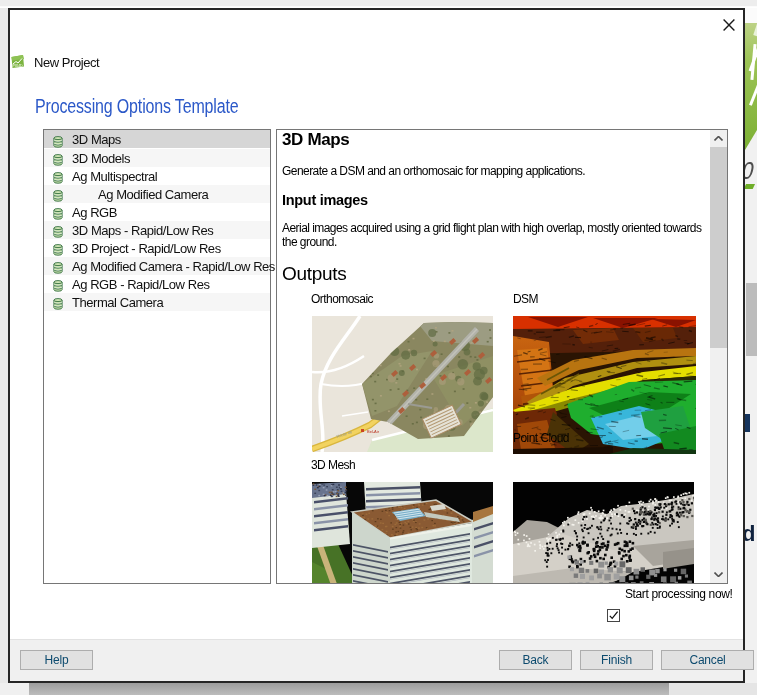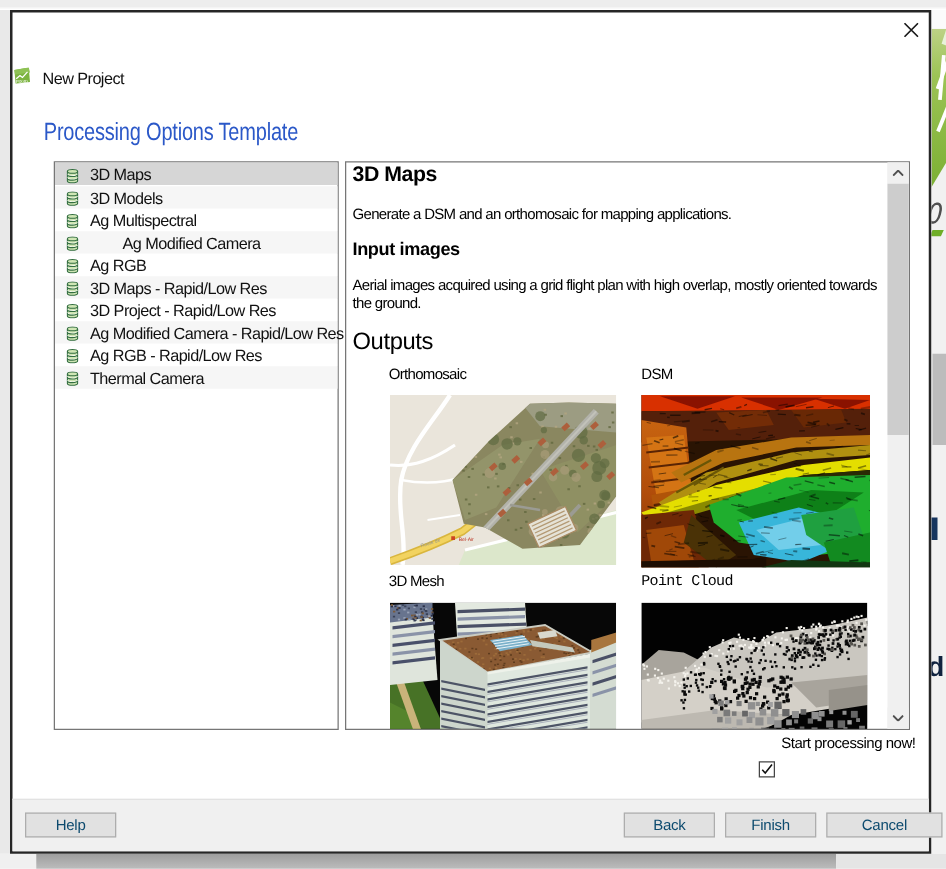--- a/index.html
+++ b/index.html
@@ -622,21 +622,21 @@
       <path d="M23.1,16.2 l8.4,0.0" stroke="#000" stroke-width="1.1" opacity="0.57"></path>
       <path d="M4.3,21.9 l3.4,0.8" stroke="#000" stroke-width="0.7" opacity="0.45"></path>
       <path d="M145.2,60.2 l6.7,-1.8" stroke="#000" stroke-width="1.1" opacity="0.38"></path>
       <path d="M123.5,59.0 l6.6,1.6" stroke="#000" stroke-width="1.5" opacity="0.53"></path>
       <path d="M129.2,133.1 l5.0,-1.9" stroke="#000" stroke-width="1.4" opacity="0.38"></path>
       <path d="M61.3,131.3 l4.8,-1.5" stroke="#000" stroke-width="1.5" opacity="0.25"></path>
 <polygon points="0,133 100,131 100,138 0,138" fill="#1c0d02"></polygon>
       <polygon points="96,138 120,132 183,134 183,138" fill="#123612"></polygon>
 </svg></div>
 <div class="t12" style="left:311px;top:458px;">3D Mesh</div>
-<div class="t12" style="left:513px;top:458px;font-family:Liberation Mono, monospace;">Point Cloud</div>
+<div class="t12" style="left:513px;top:431px;">Point Cloud</div>
 <div style="left:312px;top:482px;width:181px;height:101px;overflow:hidden;"><svg width="181" height="136" viewBox="0 0 181 136">
 <rect width="181" height="136" fill="#070707"></rect>
 <polygon points="0,52 26,62 60,136 0,136" fill="#477226"></polygon>
 <polygon points="0,80 20,90 40,136 0,136" fill="#55842c"></polygon>
 <path d="M6,58 L34,136" stroke="#c9b37a" stroke-width="6"></path>
 <g>
 <polygon points="0,14 34,10 38,62 0,66" fill="#dfe5dc"></polygon>
 <polygon points="2,19 36,15 36,17.5 2,21.5" fill="#49506a"></polygon>
 <polygon points="2,26 36,22 36,24.5 2,28.5" fill="#8a93a8"></polygon>
 <polygon points="2,33 36,29 36,31.5 2,35.5" fill="#49506a"></polygon>

